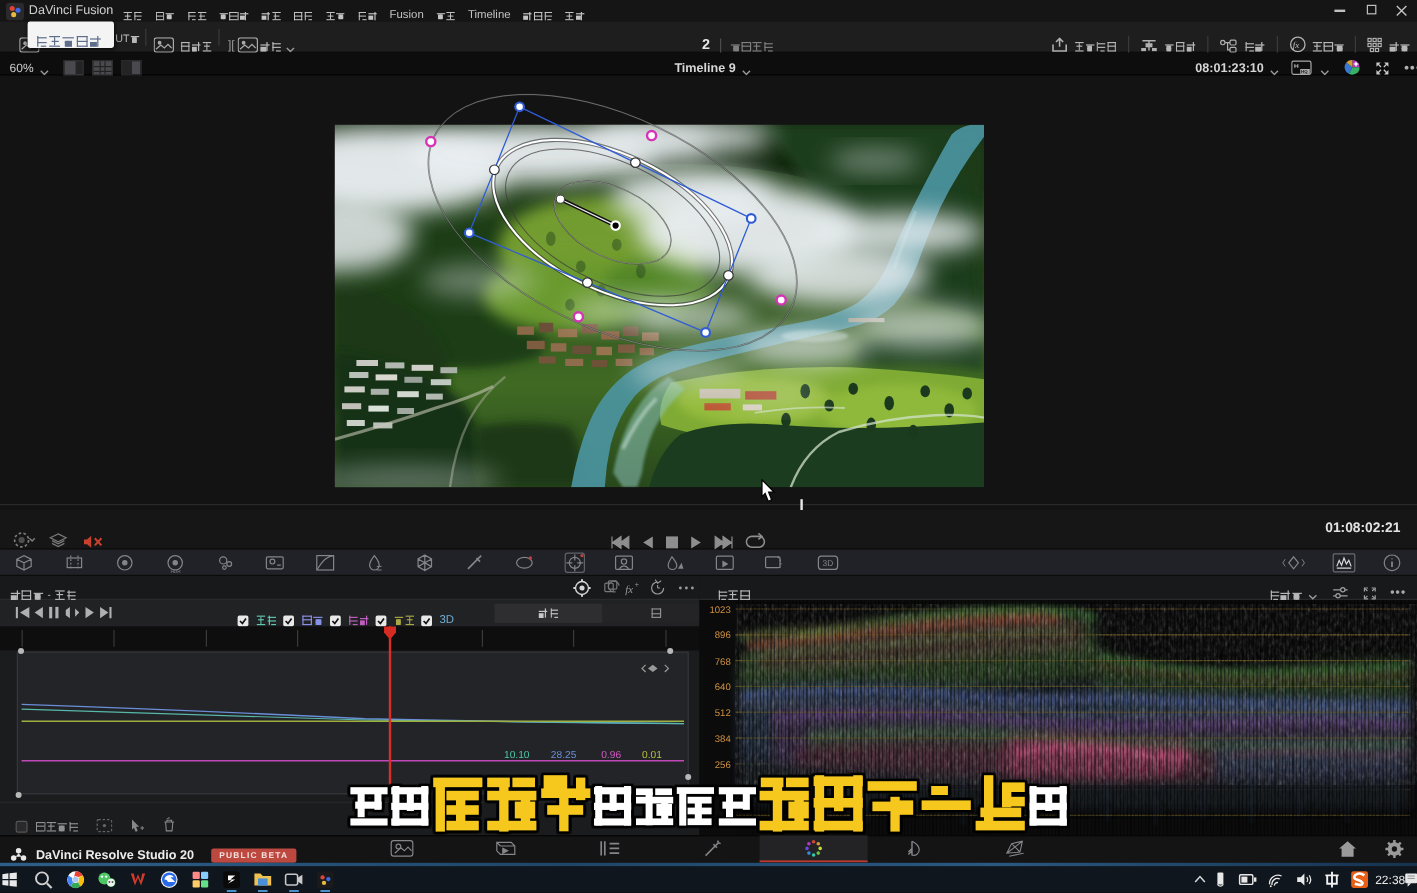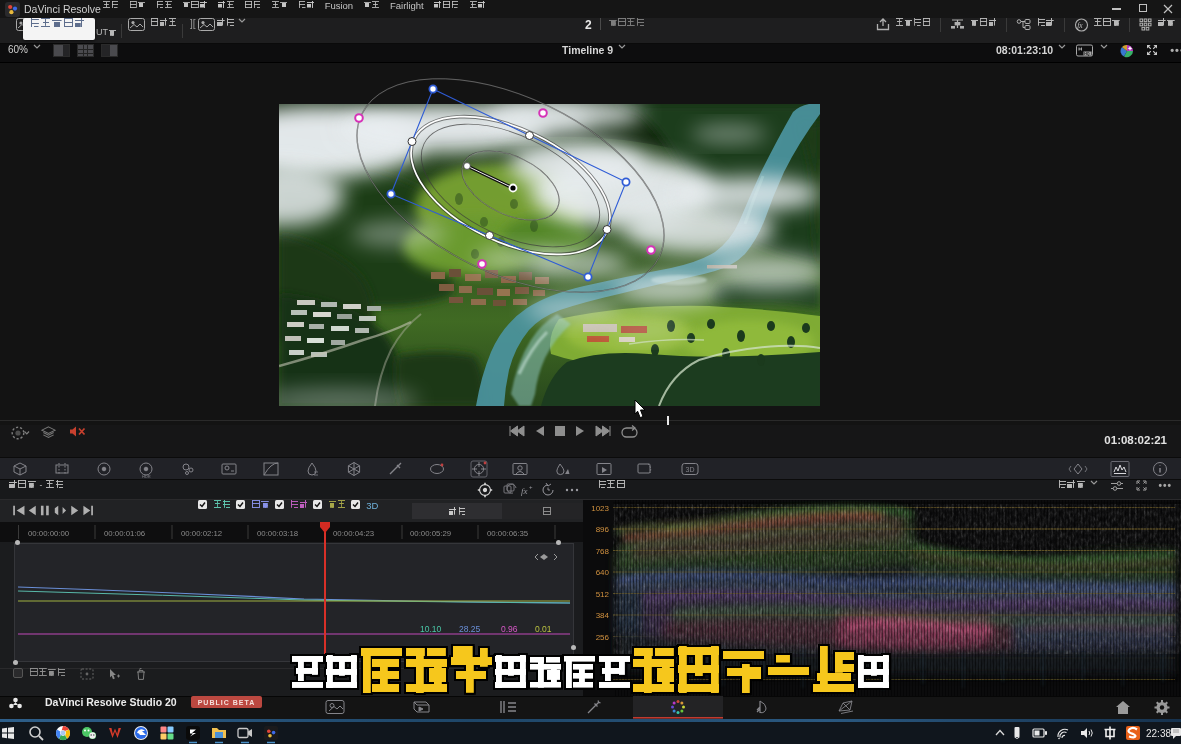--- a/index.html
+++ b/index.html
@@ -1,19 +1,19 @@
 <!DOCTYPE html>
 <html><head><meta charset="utf-8">
 <style>
 *{margin:0;padding:0;box-sizing:border-box}
 html,body{width:1181px;height:744px;overflow:hidden;background:#000}
 body{font-family:"Liberation Sans",sans-serif;position:relative}
 #app{position:absolute;left:0;top:0;width:1181px;height:744px;background:#131313}
 .abs{position:absolute}
-.row{display:flex;align-items:flex-start}
+.row{display:flex;align-items:flex-end}
 .z{display:inline-block;width:.92em;height:.92em;margin:0 .1em;background-repeat:no-repeat;vertical-align:-0.08em}
 .z.a{background-image:linear-gradient(currentColor,currentColor),linear-gradient(currentColor,currentColor),linear-gradient(currentColor,currentColor),linear-gradient(currentColor,currentColor);background-size:100% 12%,70% 12%,100% 12%,12% 76%;background-position:50% 0%,50% 48%,50% 100%,46% 55%}
 .z.b{background-image:linear-gradient(currentColor,currentColor),linear-gradient(currentColor,currentColor),linear-gradient(currentColor,currentColor),linear-gradient(currentColor,currentColor),linear-gradient(currentColor,currentColor);background-size:12% 100%,12% 100%,100% 12%,100% 12%,100% 12%;background-position:0% 50%,100% 50%,50% 0%,50% 50%,50% 100%}
 .z.c{background-image:linear-gradient(currentColor,currentColor),linear-gradient(currentColor,currentColor),linear-gradient(currentColor,currentColor),linear-gradient(currentColor,currentColor);background-size:12% 100%,88% 12%,88% 12%,50% 12%;background-position:12% 50%,100% 10%,100% 60%,95% 100%}
 .z.d{background-image:linear-gradient(currentColor,currentColor),linear-gradient(currentColor,currentColor),linear-gradient(currentColor,currentColor),linear-gradient(currentColor,currentColor);background-size:100% 12%,12% 60%,60% 12%,60% 60%;background-position:50% 20%,50% 100%,50% 68%,50% 100%}
 .z.e{background-image:linear-gradient(currentColor,currentColor),linear-gradient(currentColor,currentColor),linear-gradient(currentColor,currentColor);background-size:100% 14%,64% 50%,14% 100%;background-position:50% 30%,0% 100%,78% 70%}
 .mi{padding:0 5px}
 .sub{position:absolute;display:flex;align-items:flex-end}
 .sg{display:inline-block;background-repeat:no-repeat;filter:drop-shadow(2px 0 0 #000) drop-shadow(-2px 0 0 #000) drop-shadow(0 2px 0 #000) drop-shadow(0 -2px 0 #000)}
 .sg.w{width:31px;height:33px;margin:0 1.7px 5px}
@@ -30,33 +30,33 @@
 </style></head><body>
 <div id="app">
 
 <div class="abs" style="left:0;top:0;width:1181px;height:18px;background:#151515"></div>
 <svg class="abs" style="left:5px;top:2px" width="15" height="15" viewBox="0 0 15 15">
       <rect width="15" height="15" rx="3" fill="#2a2a2c"></rect>
       <circle cx="5.2" cy="5" r="2.1" fill="#e04438"></circle>
       <circle cx="10" cy="6.6" r="2.1" fill="#3c69e8"></circle>
       <circle cx="6.4" cy="10.2" r="2.1" fill="#e8b93c"></circle>
     </svg>
-<div class="abs" style="left:24px;top:3px;font-size:10.5px;color:#d0d0d0">DaVinci Resolve</div>
+<div class="abs" style="left:24px;top:3px;font-size:10.5px;color:#d0d0d0">DaVinci Fusion</div>
 <div class="abs row" style="left:97px;top:0;height:18px;font-size:7.5px;color:#c4c4c4">
   <span class="mi"><span class="z a"></span><span class="z c"></span></span>
   <span class="mi"><span class="z b"></span><span class="z d"></span></span>
   <span class="mi"><span class="z c"></span><span class="z a"></span></span>
   <span class="mi"><span class="z d"></span><span class="z b"></span><span class="z e"></span></span>
   <span class="mi"><span class="z e"></span><span class="z a"></span></span>
   <span class="mi"><span class="z b"></span><span class="z c"></span></span>
   <span class="mi"><span class="z a"></span><span class="z d"></span></span>
   <span class="mi"><span class="z c"></span><span class="z e"></span></span>
   <span class="mi" style="font-size:9.5px;color:#c4c4c4">Fusion</span>
   <span class="mi"><span class="z d"></span><span class="z a"></span></span>
-  <span class="mi" style="font-size:9.5px;color:#c4c4c4">Fairlight</span>
+  <span class="mi" style="font-size:9.5px;color:#c4c4c4">Timeline</span>
   <span class="mi"><span class="z e"></span><span class="z b"></span><span class="z c"></span></span>
   <span class="mi"><span class="z a"></span><span class="z e"></span></span>
 </div>
 <div class="abs" style="left:1112px;top:8px;width:9px;height:1.5px;background:#c0c0c0"></div>
 <div class="abs" style="left:1139px;top:4px;width:8px;height:8px;border:1.2px solid #c0c0c0"></div>
 <svg class="abs" style="left:1163px;top:4px" width="10" height="10">
       <path d="M1 1 L9 9 M9 1 L1 9" stroke="#c0c0c0" stroke-width="1.2"></path>
     </svg>
 
 <div class="abs" style="left:0;top:18px;width:1181px;height:26px;background:#1e1e1f;border-bottom:1px solid #0a0a0a"></div>
@@ -618,29 +618,20 @@
   <span style="flex:1;height:16px;background:#2e2e31;display:flex;align-items:center;justify-content:center;font-size:8.2px;color:#c8c8c8">
         <span class="z e"></span>
         <span class="z c"></span>
       </span>
   <span style="flex:1;height:16px;background:#242426;display:flex;align-items:center;justify-content:center;font-size:8.2px;color:#909090">
         <span class="z b"></span>
       </span>
 </div>
 
 <div class="abs" style="left:0;top:522px;width:583px;height:20px;background:#0e0e0f"></div>
-<div class="abs" style="left:0;top:522px;width:583px;height:20px;font-size:7.8px;color:#8a8a8a">
- <span class="abs" style="left:28px;top:7px">00:00:00:00</span>
- <span class="abs" style="left:104px;top:7px">00:00:01:06</span>
- <span class="abs" style="left:181px;top:7px">00:00:02:12</span>
- <span class="abs" style="left:257px;top:7px">00:00:03:18</span>
- <span class="abs" style="left:333px;top:7px">00:00:04:23</span>
- <span class="abs" style="left:410px;top:7px">00:00:05:29</span>
- <span class="abs" style="left:487px;top:7px">00:00:06:35</span>
-</div>
 <svg class="abs" style="left:0;top:522px" width="583" height="20">
       <g stroke="#3a3a3a">
         <path d="M18.5 3 L18.5 17 M95 3 L95 17 M172 3 L172 17 M248 3 L248 17 M402 3 L402 17 M478 3 L478 17 M555 3 L555 17"></path>
       </g>
     </svg>
 
 <div class="abs" style="left:14px;top:543px;width:560px;height:119px;background:#232428;border:1px solid #35363a"></div>
 <svg class="abs" style="left:14px;top:543px" width="560" height="119" viewBox="0 0 560 119">
  <path d="M4 44 Q150 49 290 56 Q430 59 556 60" stroke="#6a8fd8" stroke-width="1.2" fill="none"></path>
  <path d="M4 48 Q150 52 290 57 Q430 59 556 60" stroke="#58b8a8" stroke-width="1" fill="none"></path>
@@ -823,21 +814,21 @@
 
 
 <div class="abs" style="left:0;top:696px;width:1181px;height:23px;background:#141414;border-top:1px solid #060606"></div>
 <div class="abs row" style="left:8px;top:696px;height:23px">
  <svg width="15" height="14" viewBox="0 0 15 14">
         <circle cx="7.5" cy="4" r="2.3" fill="#e8e8e8"></circle>
         <circle cx="3.4" cy="10" r="2.3" fill="#e8e8e8"></circle>
         <circle cx="11.6" cy="10" r="2.3" fill="#e8e8e8"></circle>
         <path d="M7.5 6 L5 9 L10 9 Z" fill="#e8e8e8"></path>
       </svg>
- <span style="margin-left:22px;font-size:10.5px;font-weight:bold;color:#ececec">DaVinci Resolve Studio 20</span>
+ <span style="margin-left:7px;font-size:10.5px;font-weight:bold;color:#ececec">DaVinci Resolve Studio 20</span>
  <span style="margin-left:14px;background:#bc4840;color:#f5e0dc;font-size:7px;font-weight:bold;letter-spacing:1px;padding:2.5px 7px;border-radius:2px">PUBLIC BETA</span>
 </div>
 <svg class="abs" style="left:300px;top:696px" width="600" height="23" viewBox="0 0 600 23">
  <rect x="333" y="0" width="90" height="22" fill="#232325"></rect>
  <rect x="333" y="21" width="90" height="1.6" fill="#c03a30"></rect>
  <g stroke="#85858a" fill="none" stroke-width="1">
   <g transform="translate(35,11)">
           <rect x="-9" y="-6.5" width="18" height="13" rx="2"></rect>
           <circle cx="-3" cy="-1.5" r="2"></circle>
           <path d="M-6 4 L-1 -0.5 L2 2 L5 -1 L8 2"></path>

